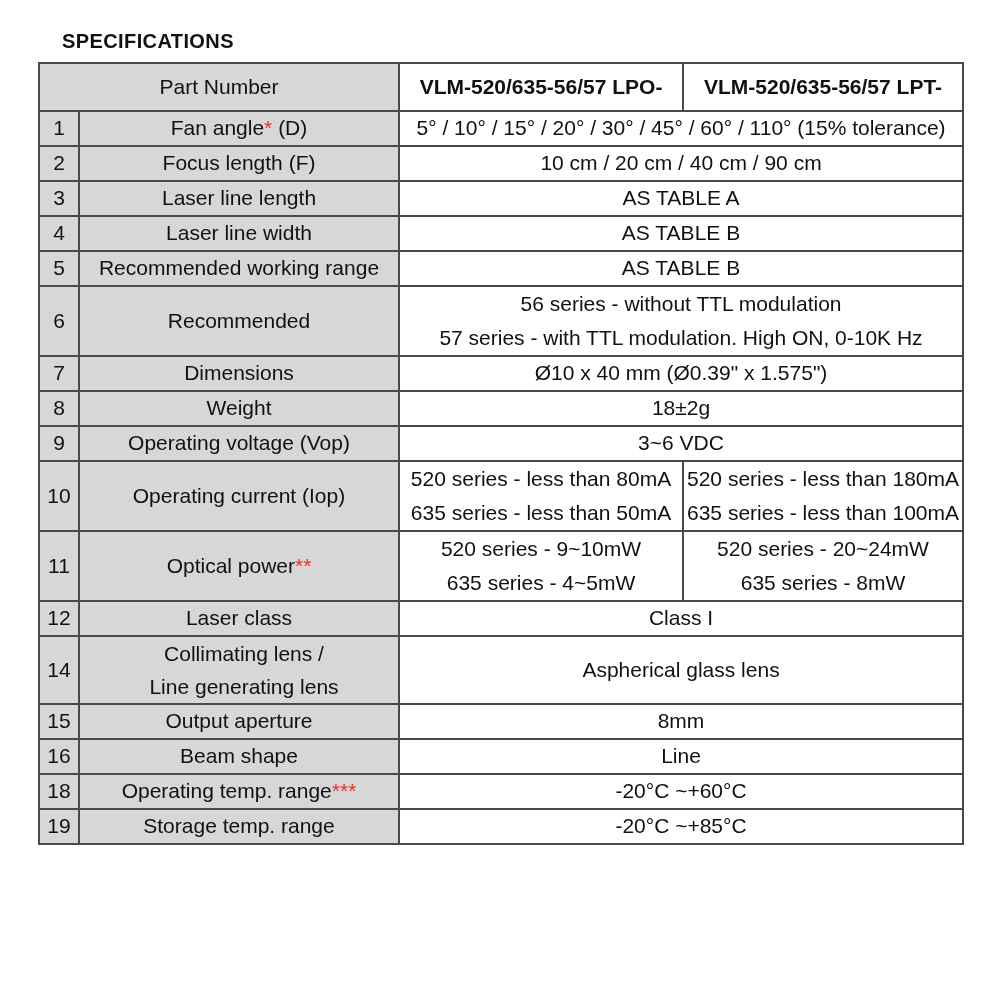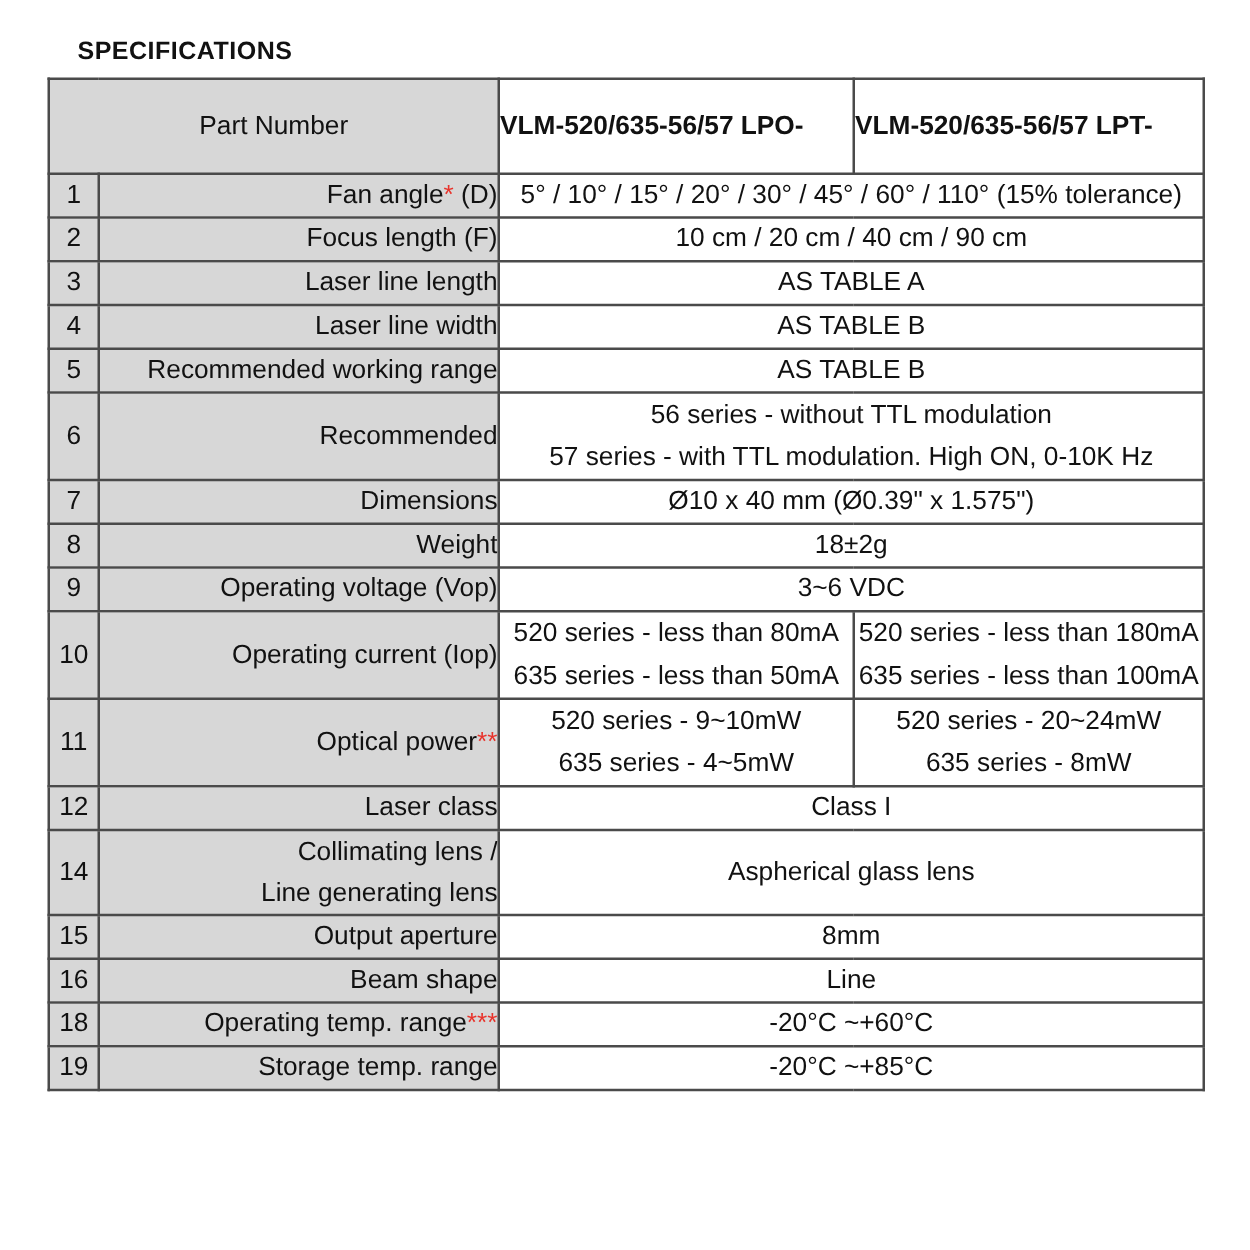--- a/index.html
+++ b/index.html
@@ -24,29 +24,29 @@
     position:absolute;left:38px;top:62px;width:924px;
     border-collapse:collapse;table-layout:fixed;
     border:2px solid var(--border-outer);
   }
   table.spec td{
     border:2px solid var(--border-inner);
     font-size:21px;line-height:1.25;
     vertical-align:middle;overflow:hidden;
     padding:0;
   }
-  tr.head{height:76px;}
+  tr.head{height:48px;}
   tr.s{height:35px;}
   tr.d{height:53px;}
   .gray{background:var(--cell-gray);}
   .num{text-align:center;}
-  .label{text-align:right;padding:1px 4px 1px 6px;margin-top:28px;}
+  .label{text-align:center;padding:1px 4px 1px 6px;margin-top:28px;}
   .val{text-align:center;padding:1px 4px;}
   .pn-head{text-align:center;font-size:21px;}
-  .model{text-align:left;font-weight:700;font-size:21px;}
+  .model{text-align:center;font-weight:700;font-size:21px;}
   .red{color:var(--accent-red);}
   .val div{line-height:34px;}
   .label div{line-height:33px;padding-left:10px;}
   b{font-weight:400;}
 </style>
 </head>
 <body>
 
 <div class="sheet">
   <div class="title">SPECIFICATIONS</div>

